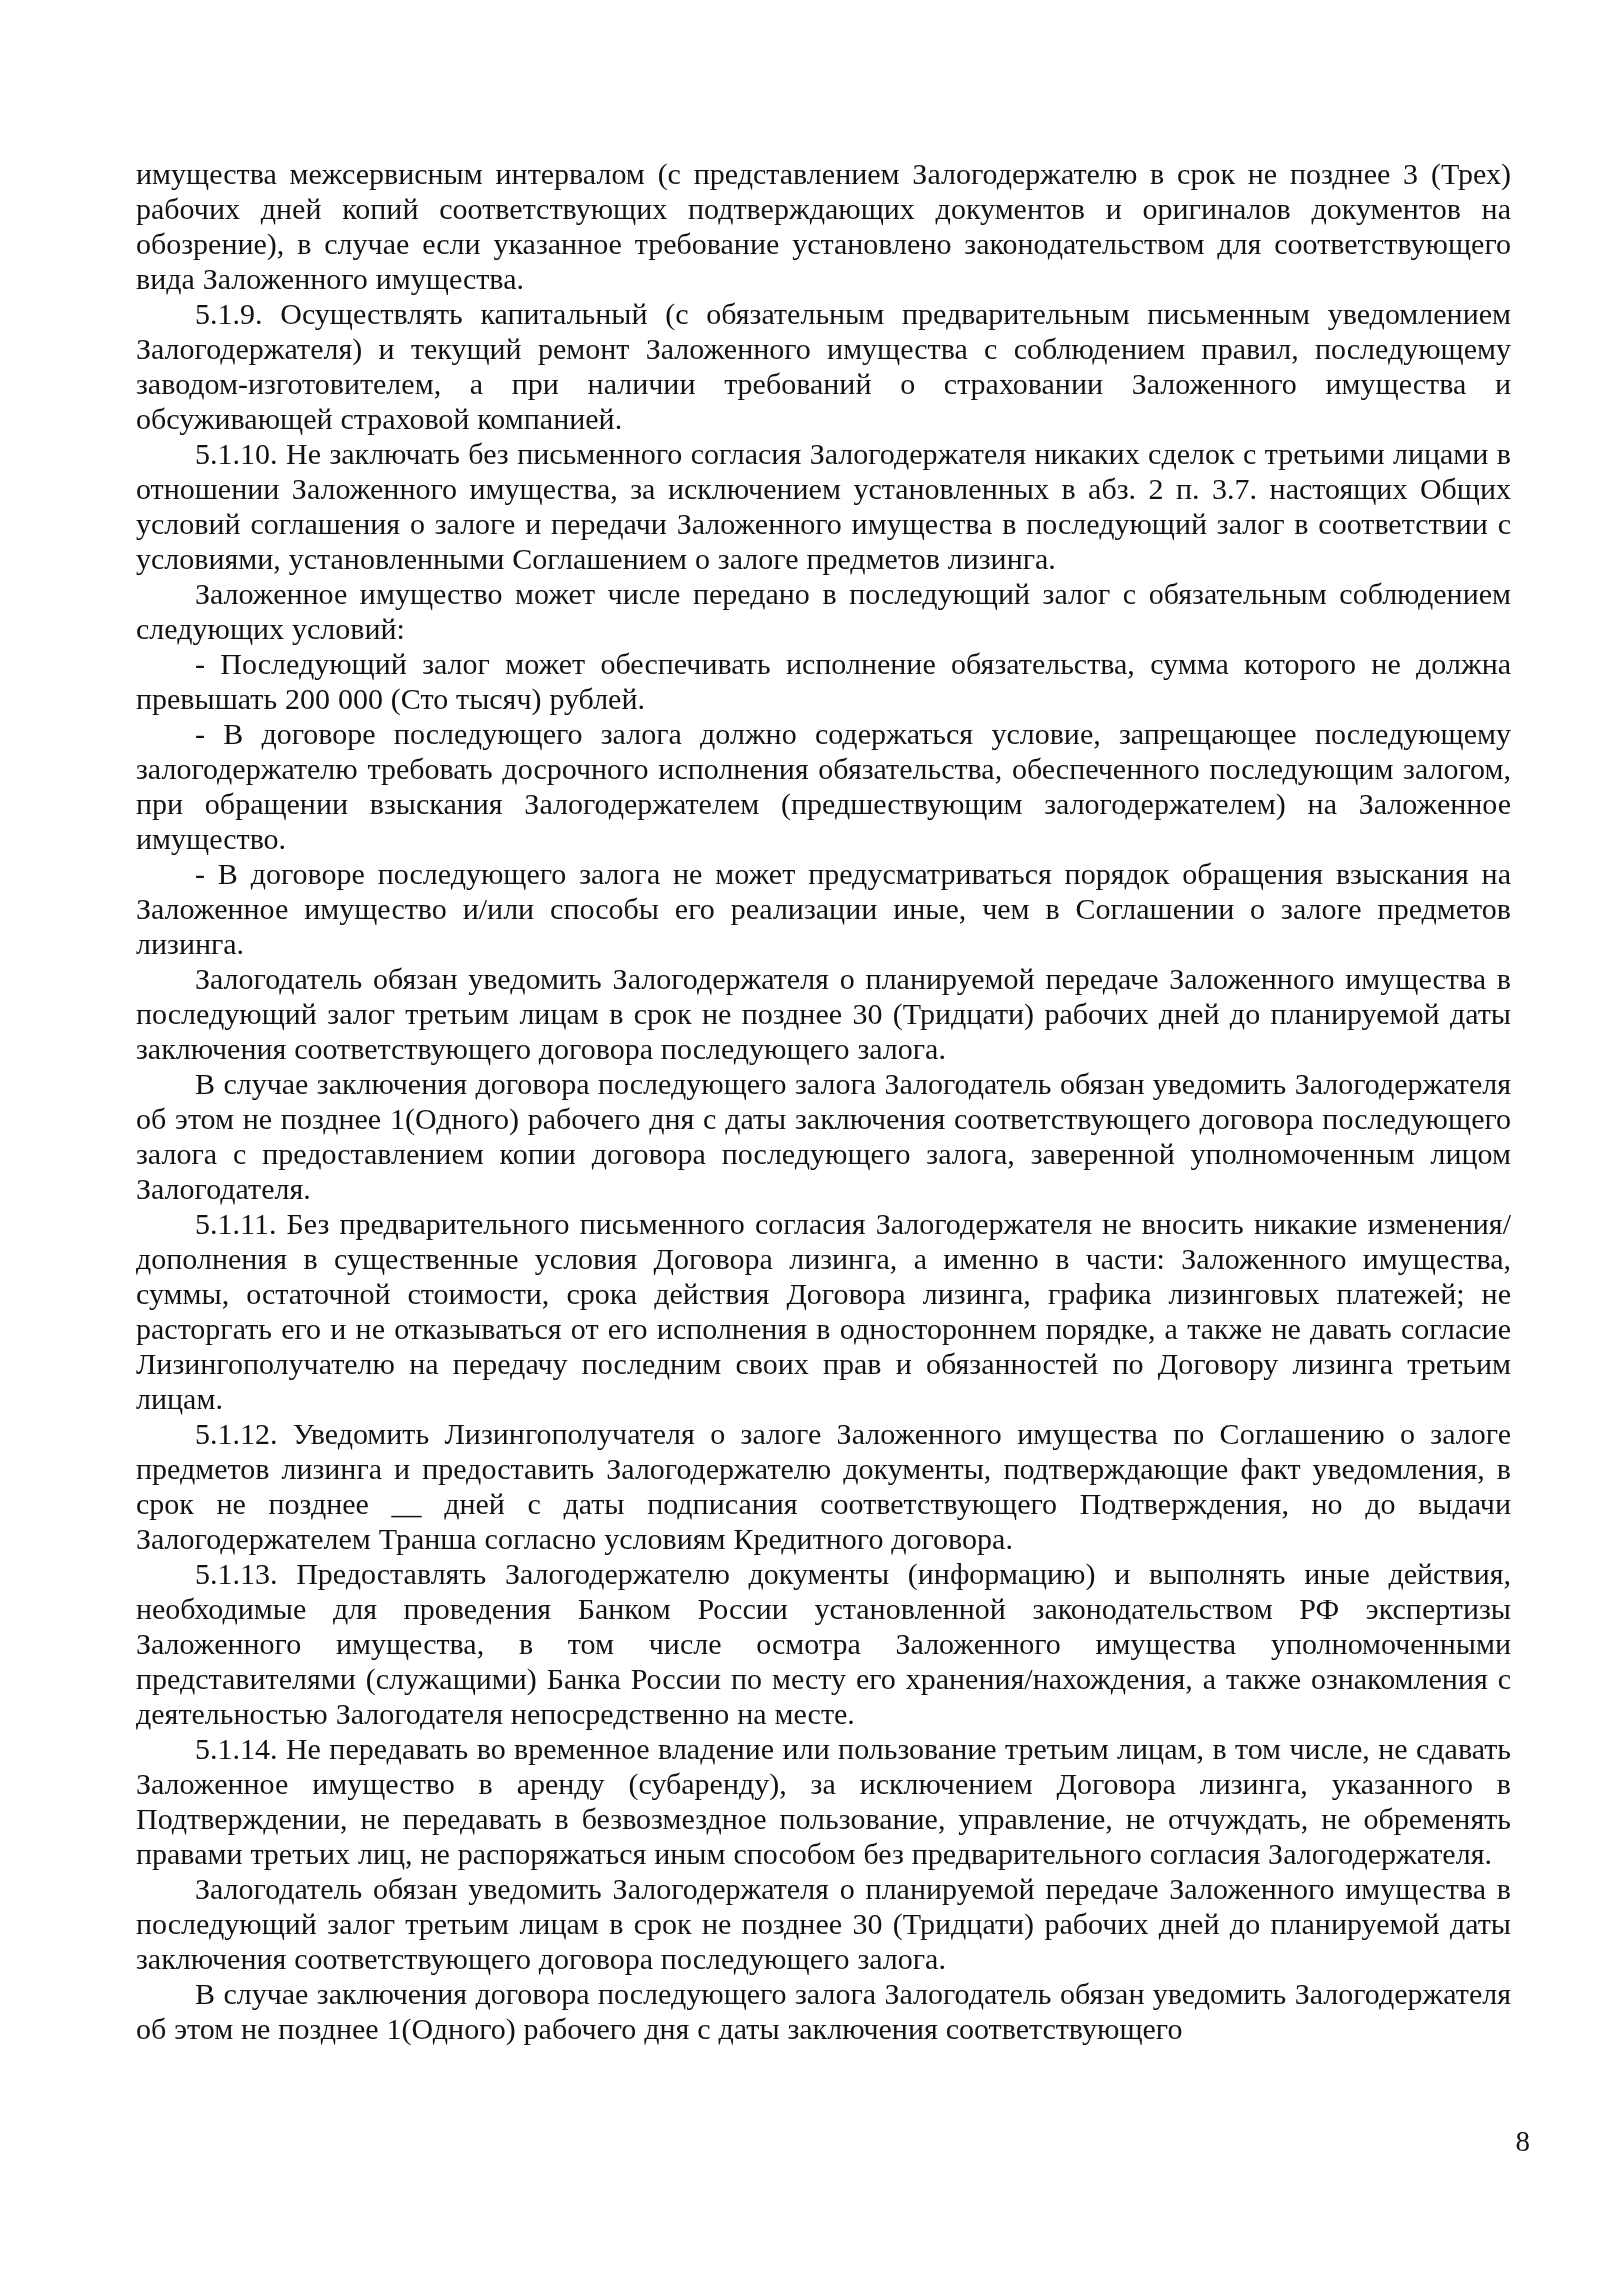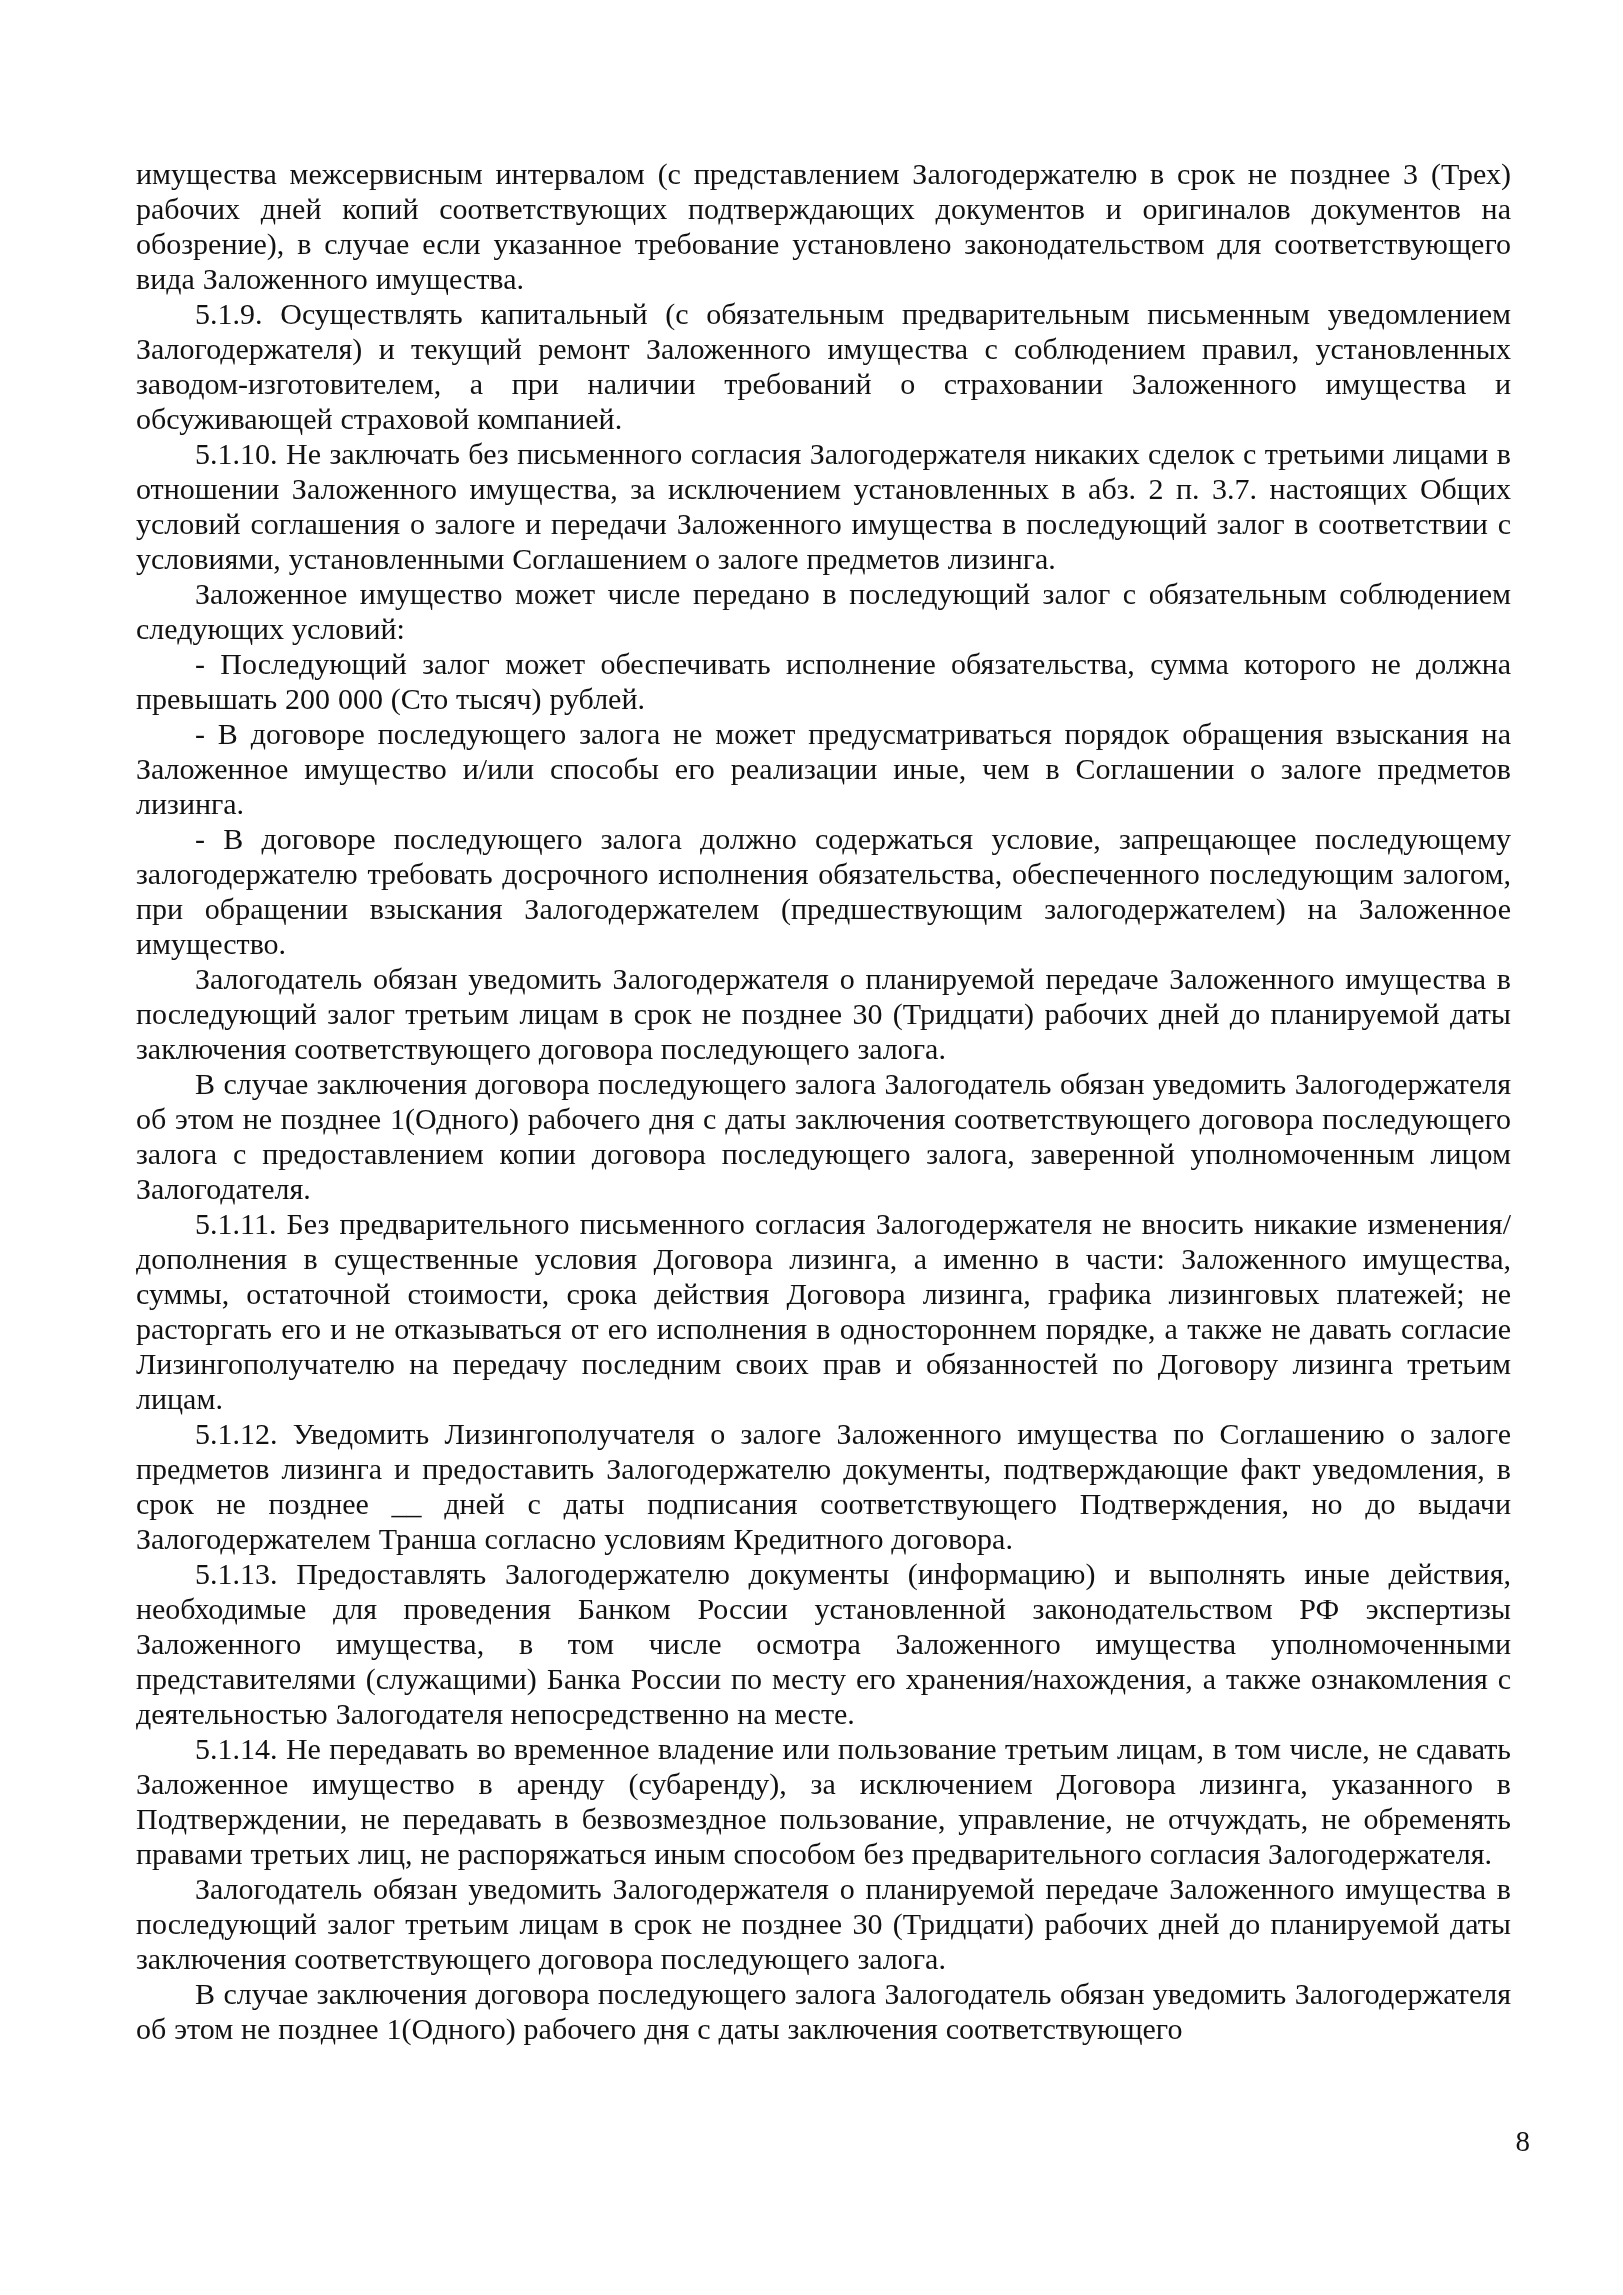--- a/index.html
+++ b/index.html
@@ -46,26 +46,26 @@
     line-height: 35px;
     color: #121212;
   }
 </style>
 </head>
 <body>
 
 <div class="page">
   <div class="text-block">
     <p class="no-indent">имущества межсервисным интервалом (с представлением Залогодержателю в срок не позднее 3 (Трех) рабочих дней копий соответствующих подтверждающих документов и оригиналов документов на обозрение), в случае если указанное требование установлено законодательством для соответствующего вида Заложенного имущества.</p>
-    <p>5.1.9. Осуществлять капитальный (с обязательным предварительным письменным уведомлением Залогодержателя) и текущий ремонт Заложенного имущества с соблюдением правил, установленных заводом-изготовителем, а при наличии требований о страховании Заложенного имущества и обсуживающей страховой компанией.</p>
+    <p>5.1.9. Осуществлять капитальный (с обязательным предварительным письменным уведомлением Залогодержателя) и текущий ремонт Заложенного имущества с соблюдением правил, последующему заводом-изготовителем, а при наличии требований о страховании Заложенного имущества и обсуживающей страховой компанией.</p>
     <p>5.1.10. Не заключать без письменного согласия Залогодержателя никаких сделок с третьими лицами в отношении Заложенного имущества, за исключением установленных в абз. 2 п. 3.7. настоящих Общих условий соглашения о залоге и передачи Заложенного имущества в последующий залог в соответствии с условиями, установленными Соглашением о залоге предметов лизинга.</p>
     <p>Заложенное имущество может числе передано в последующий залог с обязательным соблюдением следующих условий:</p>
     <p>- Последующий залог может обеспечивать исполнение обязательства, сумма которого не должна превышать 200 000 (Сто тысяч) рублей.</p>
+    <p>- В договоре последующего залога должно содержаться условие, запрещающее последующему залогодержателю требовать досрочного исполнения обязательства, обеспеченного последующим залогом, при обращении взыскания Залогодержателем (предшествующим залогодержателем) на Заложенное имущество.</p>
     <p>- В договоре последующего залога не может предусматриваться порядок обращения взыскания на Заложенное имущество и/или способы его реализации иные, чем в Соглашении о залоге предметов лизинга.</p>
-    <p>- В договоре последующего залога должно содержаться условие, запрещающее последующему залогодержателю требовать досрочного исполнения обязательства, обеспеченного последующим залогом, при обращении взыскания Залогодержателем (предшествующим залогодержателем) на Заложенное имущество.</p>
     <p>Залогодатель обязан уведомить Залогодержателя о планируемой передаче Заложенного имущества в последующий залог третьим лицам в срок не позднее 30 (Тридцати) рабочих дней до планируемой даты заключения соответствующего договора последующего залога.</p>
     <p>В случае заключения договора последующего залога Залогодатель обязан уведомить Залогодержателя об этом не позднее 1(Одного) рабочего дня с даты заключения соответствующего договора последующего залога с предоставлением копии договора последующего залога, заверенной уполномоченным лицом Залогодателя.</p>
     <p>5.1.11. Без предварительного письменного согласия Залогодержателя не вносить никакие изменения/дополнения в существенные условия Договора лизинга, а именно в части: Заложенного имущества, суммы, остаточной стоимости, срока действия Договора лизинга, графика лизинговых платежей; не расторгать его и не отказываться от его исполнения в одностороннем порядке, а также не давать согласие Лизингополучателю на передачу последним своих прав и обязанностей по Договору лизинга третьим лицам.</p>
     <p>5.1.12. Уведомить Лизингополучателя о залоге Заложенного имущества по Соглашению о залоге предметов лизинга и предоставить Залогодержателю документы, подтверждающие факт уведомления, в срок не позднее __ дней с даты подписания соответствующего Подтверждения, но до выдачи Залогодержателем Транша согласно условиям Кредитного договора.</p>
     <p>5.1.13. Предоставлять Залогодержателю документы (информацию) и выполнять иные действия, необходимые для проведения Банком России установленной законодательством РФ экспертизы Заложенного имущества, в том числе осмотра Заложенного имущества уполномоченными представителями (служащими) Банка России по месту его хранения/нахождения, а также ознакомления с деятельностью Залогодателя непосредственно на месте.</p>
     <p>5.1.14. Не передавать во временное владение или пользование третьим лицам, в том числе, не сдавать Заложенное имущество в аренду (субаренду), за исключением Договора лизинга, указанного в Подтверждении, не передавать в безвозмездное пользование, управление, не отчуждать, не обременять правами третьих лиц, не распоряжаться иным способом без предварительного согласия Залогодержателя.</p>
     <p>Залогодатель обязан уведомить Залогодержателя о планируемой передаче Заложенного имущества в последующий залог третьим лицам в срок не позднее 30 (Тридцати) рабочих дней до планируемой даты заключения соответствующего договора последующего залога.</p>
     <p>В случае заключения договора последующего залога Залогодатель обязан уведомить Залогодержателя об этом не позднее 1(Одного) рабочего дня с даты заключения соответствующего</p>
   </div>
   <div class="page-number">8</div>

